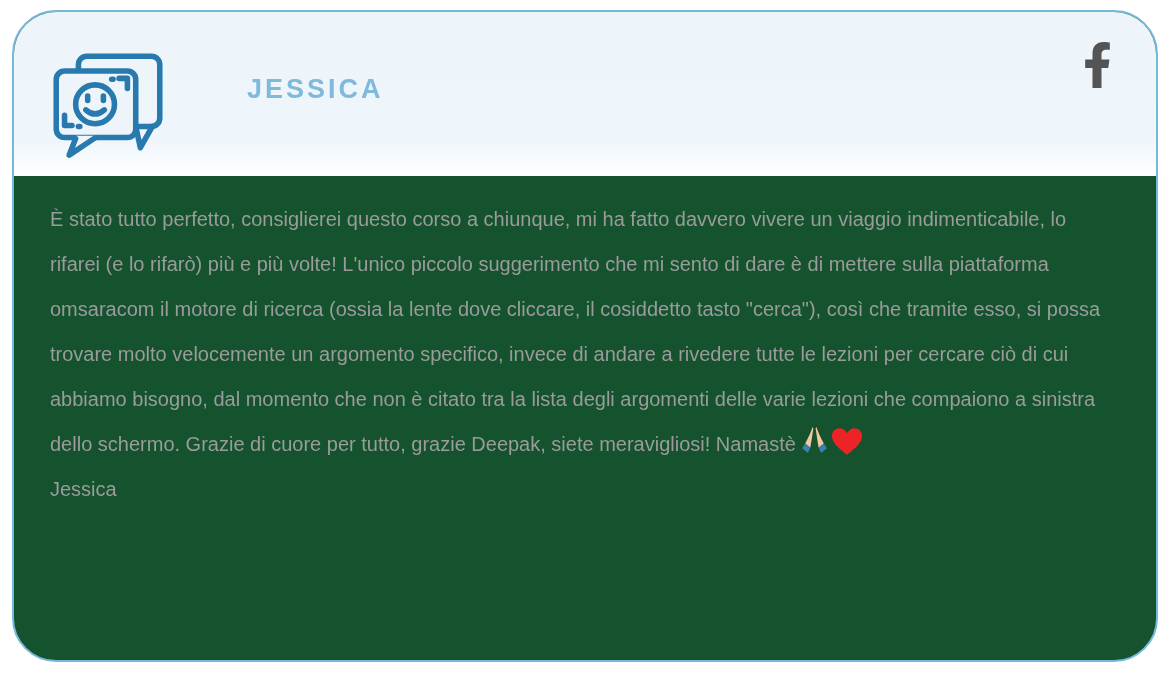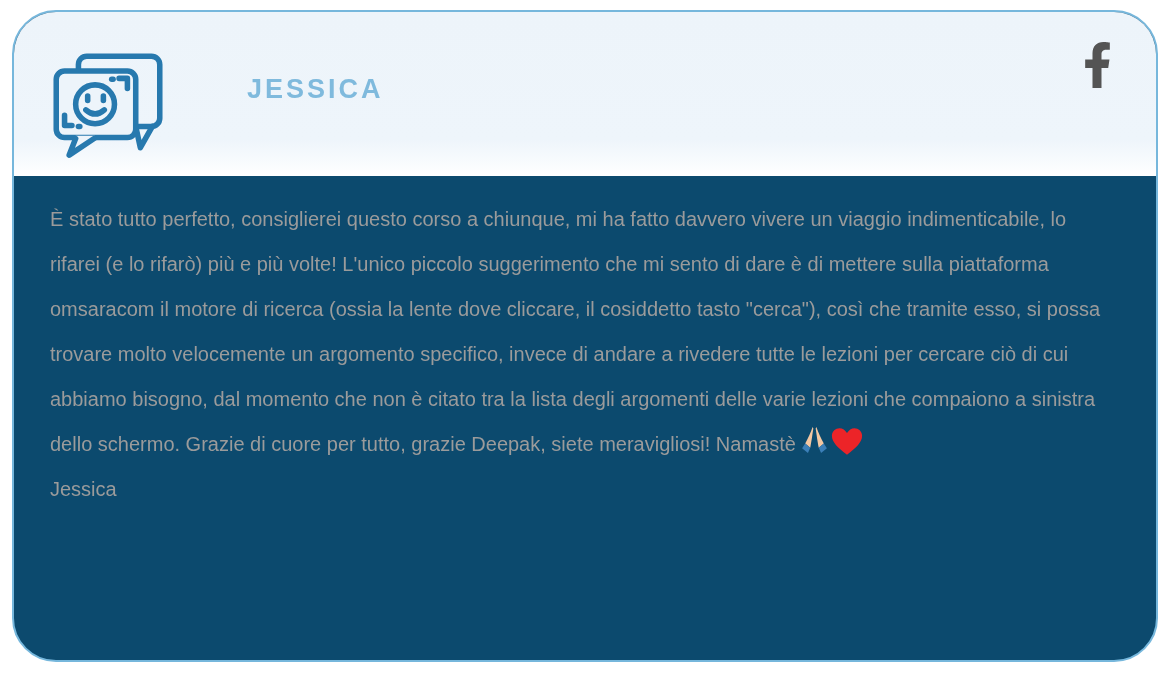--- a/index.html
+++ b/index.html
@@ -10,21 +10,21 @@
     font-family: "Liberation Sans", sans-serif;
     width: 1170px;
     height: 674px;
     overflow: hidden;
   }
   .card {
     position: relative;
     width: 1146px;
     height: 652px;
     margin: 10px auto 0 12px;
-    background: #0c4a6e;
+    background: #14532d;
     border: 2px solid #76b7dc;
     border-radius: 44px;
     overflow: hidden;
   }
   .card-header {
     display: flex;
     align-items: center;
     height: 164px;
     padding: 0 40px 0 33px;
     background: linear-gradient(180deg, #edf4fa 0%, #eef5fb 78%, #ffffff 100%);

